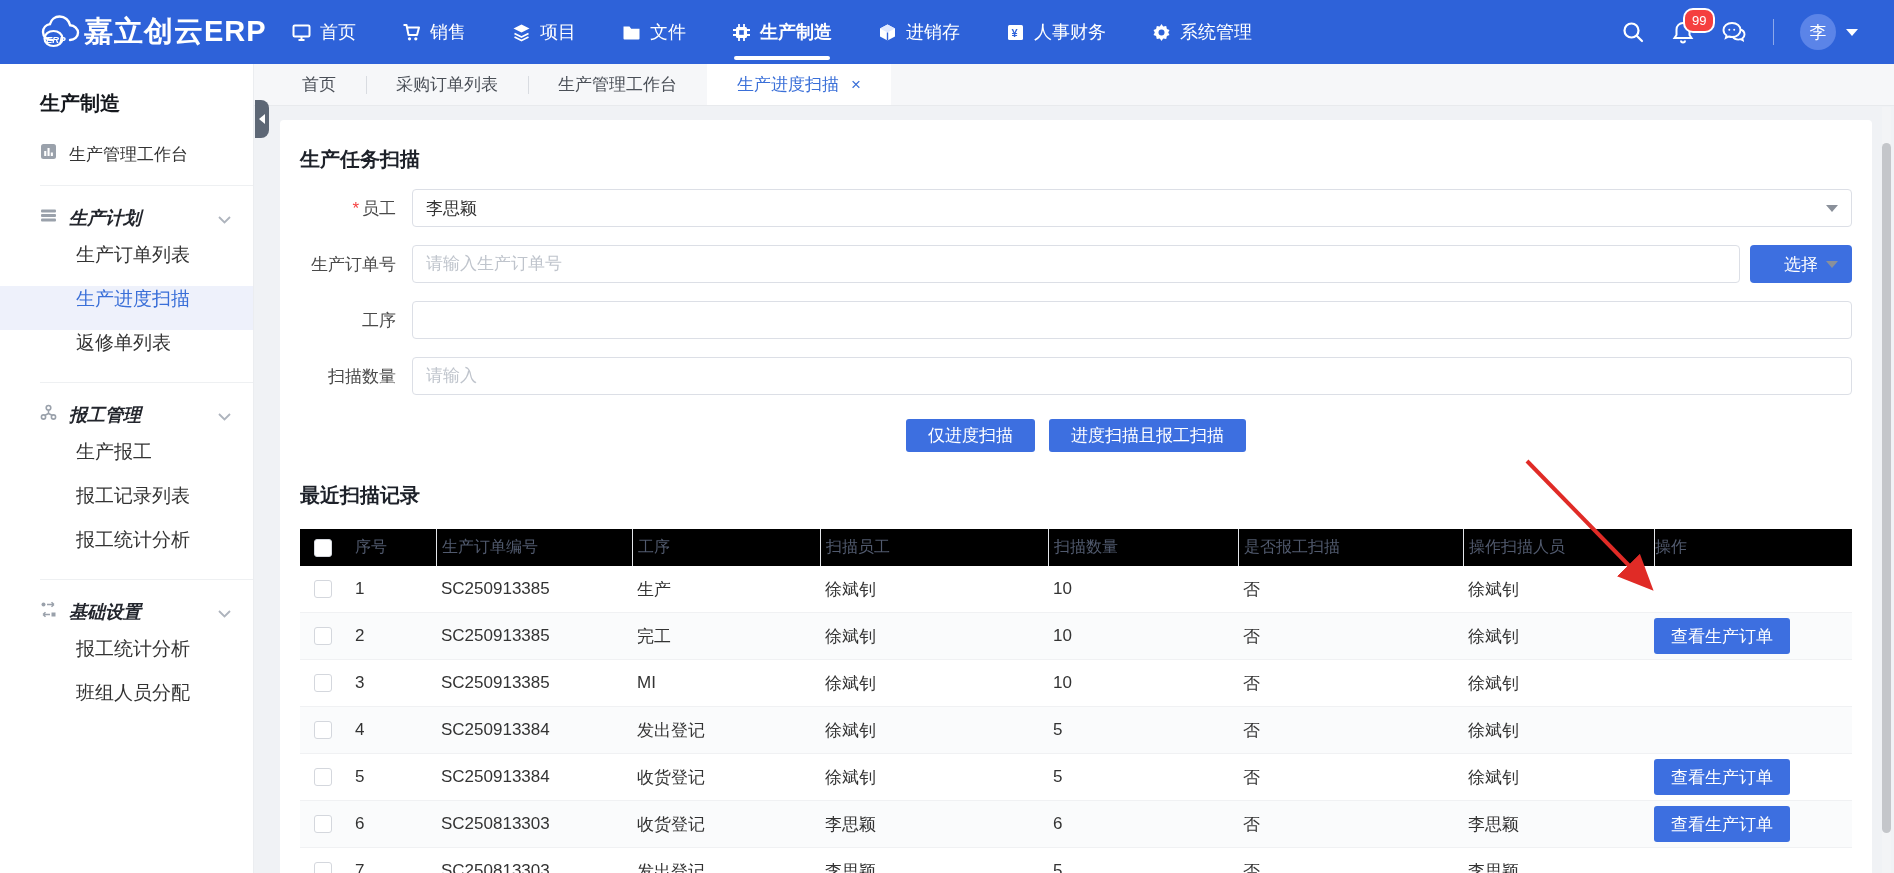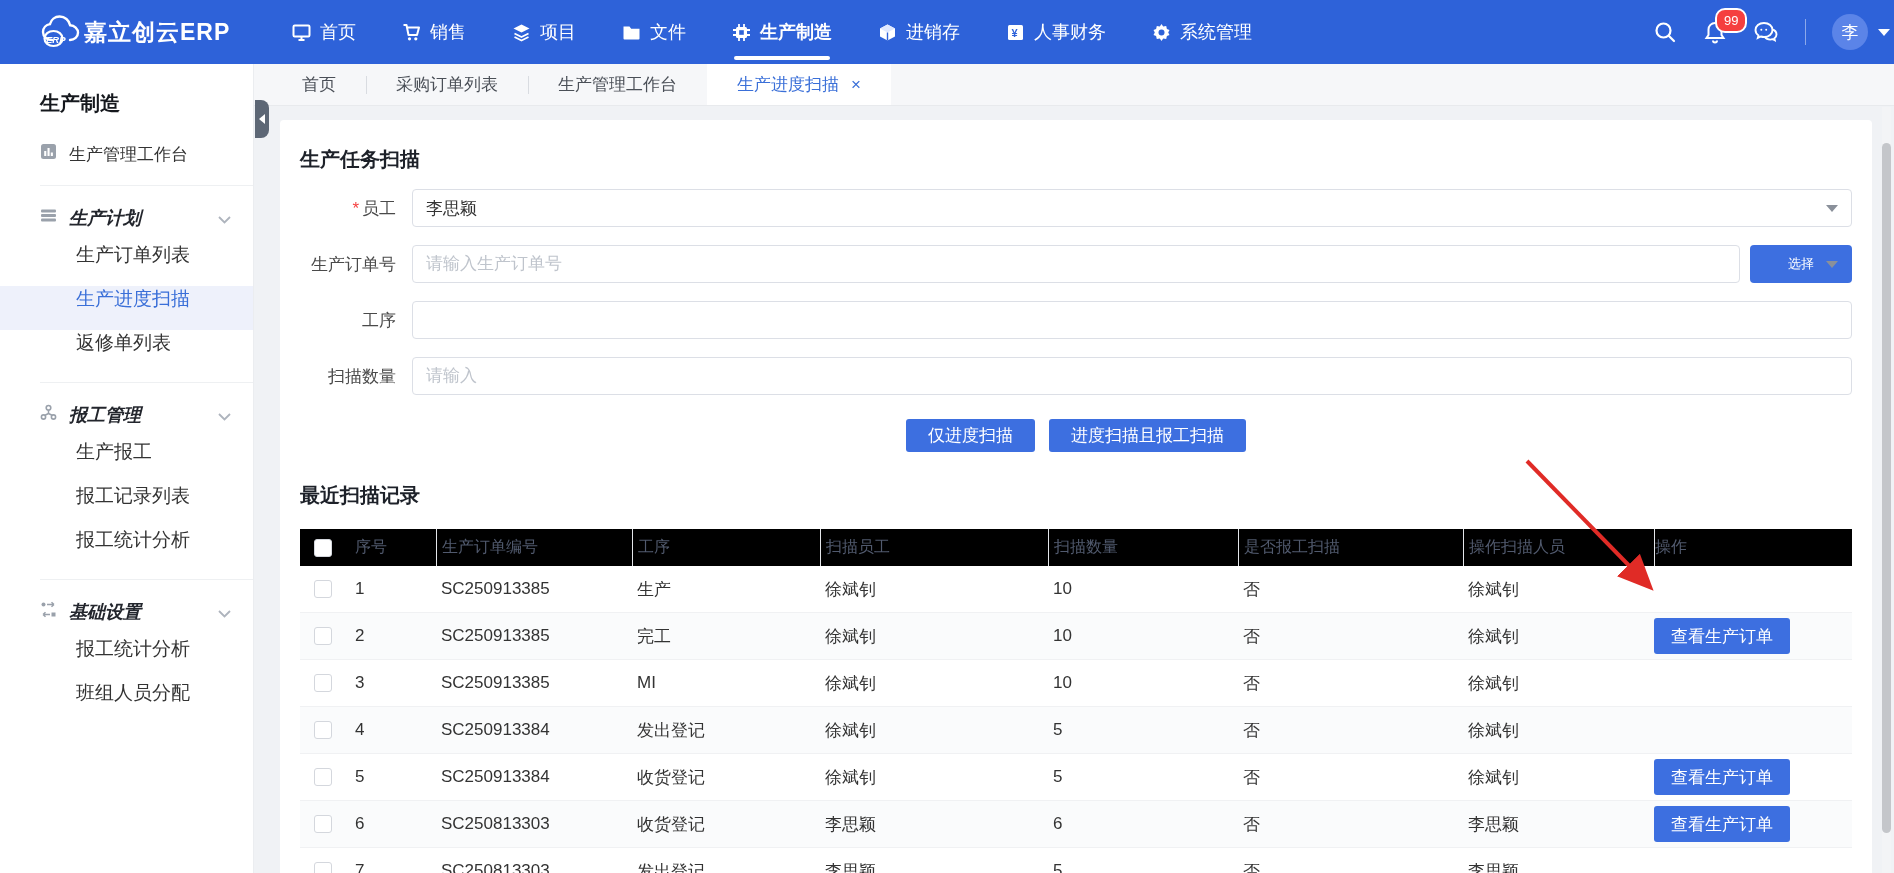--- a/index.html
+++ b/index.html
@@ -3,29 +3,29 @@
 <meta charset="utf-8">
 <style>
   * { margin:0; padding:0; box-sizing:border-box; }
   html,body { width:1894px; height:873px; overflow:hidden; background:#f0f2f5;
     font-family:"Liberation Sans","DejaVu Sans",sans-serif; }
 
   
   .navbar { position:absolute; left:0; top:0; width:1894px; height:64px; background:#2e62d9;
     display:flex; align-items:center; color:#fff; z-index:20; }
   .logo { display:flex; align-items:center; gap:0; padding-left:38px; width:258px; flex:none; }
-  .logo-text { font-size:23px; font-weight:bold; letter-spacing:1px; white-space:nowrap; }
+  .logo-text { font-size:29px; font-weight:bold; letter-spacing:1px; white-space:nowrap; }
   .nav-menu { display:flex; align-items:center; gap:46px; margin-left:34px; }
   .nav-item { display:flex; align-items:center; gap:9px; font-size:18px; height:64px;
     position:relative; cursor:pointer; white-space:nowrap; }
   .nav-item.active { font-weight:bold; }
   .nav-item.active::after { content:""; position:absolute; left:2px; right:2px; bottom:4px;
     height:4px; background:#fff; border-radius:2px; }
   .nav-item svg { display:block; }
-  .nav-right { margin-left:auto; display:flex; align-items:center; gap:26px; padding-right:4px; }
+  .nav-right { margin-left:auto; display:flex; align-items:center; gap:26px; padding-right:36px; }
   .icon-btn { position:relative; cursor:pointer; display:flex; align-items:center; }
   .badge { position:absolute; top:-12px; left:12px; background:#f53f3f; color:#fff;
     font-size:13px; line-height:1; padding:4px 7px; border-radius:10px; border:2px solid #fff; }
   .nav-divider { width:1px; height:26px; background:rgba(255,255,255,.45); }
   .avatar-wrap { display:flex; align-items:center; gap:10px; cursor:pointer; }
   .avatar { width:36px; height:36px; border-radius:50%; background:#5b84e8; color:#fff;
     display:flex; align-items:center; justify-content:center; font-size:17px; }
   .caret-down-w { width:0; height:0; border-left:6px solid transparent; border-right:6px solid transparent;
     border-top:7px solid #fff; }
 
@@ -75,21 +75,21 @@
   .field-wrap { flex:1; position:relative; display:flex; align-items:center; }
   .text-input { width:100%; height:38px; border:1px solid #dcdfe6; border-radius:4px;
     font-size:17px; color:#333; padding:0 36px 0 13px; outline:none; background:#fff;
     font-family:"Liberation Sans","DejaVu Sans",sans-serif; }
   .text-input.no-caret { padding-right:13px; }
   .text-input::placeholder { color:#bfc4cc; }
   .select-caret { position:absolute; right:14px; top:16px; width:0; height:0;
     border-left:6px solid transparent; border-right:6px solid transparent;
     border-top:7px solid #8a909a; pointer-events:none; }
   .select-btn { flex:none; width:102px; height:38px; margin-left:10px; background:#3d6fe0;
-    color:#fff; font-size:13px; border:none; border-radius:4px; cursor:pointer;
+    color:#fff; font-size:17px; border:none; border-radius:4px; cursor:pointer;
     font-family:inherit; }
 
   .form-actions { display:flex; justify-content:center; gap:14px; margin-top:24px; }
   .primary-btn { height:33px; padding:0 22px; background:#3d6fe0; color:#fff; font-size:17px;
     border:none; border-radius:3px; cursor:pointer; font-family:inherit; white-space:nowrap; }
 
   .records-title { margin-top:30px; }
 
   
   .table { margin-top:20px; width:1552px; font-size:17px; color:#333; }

